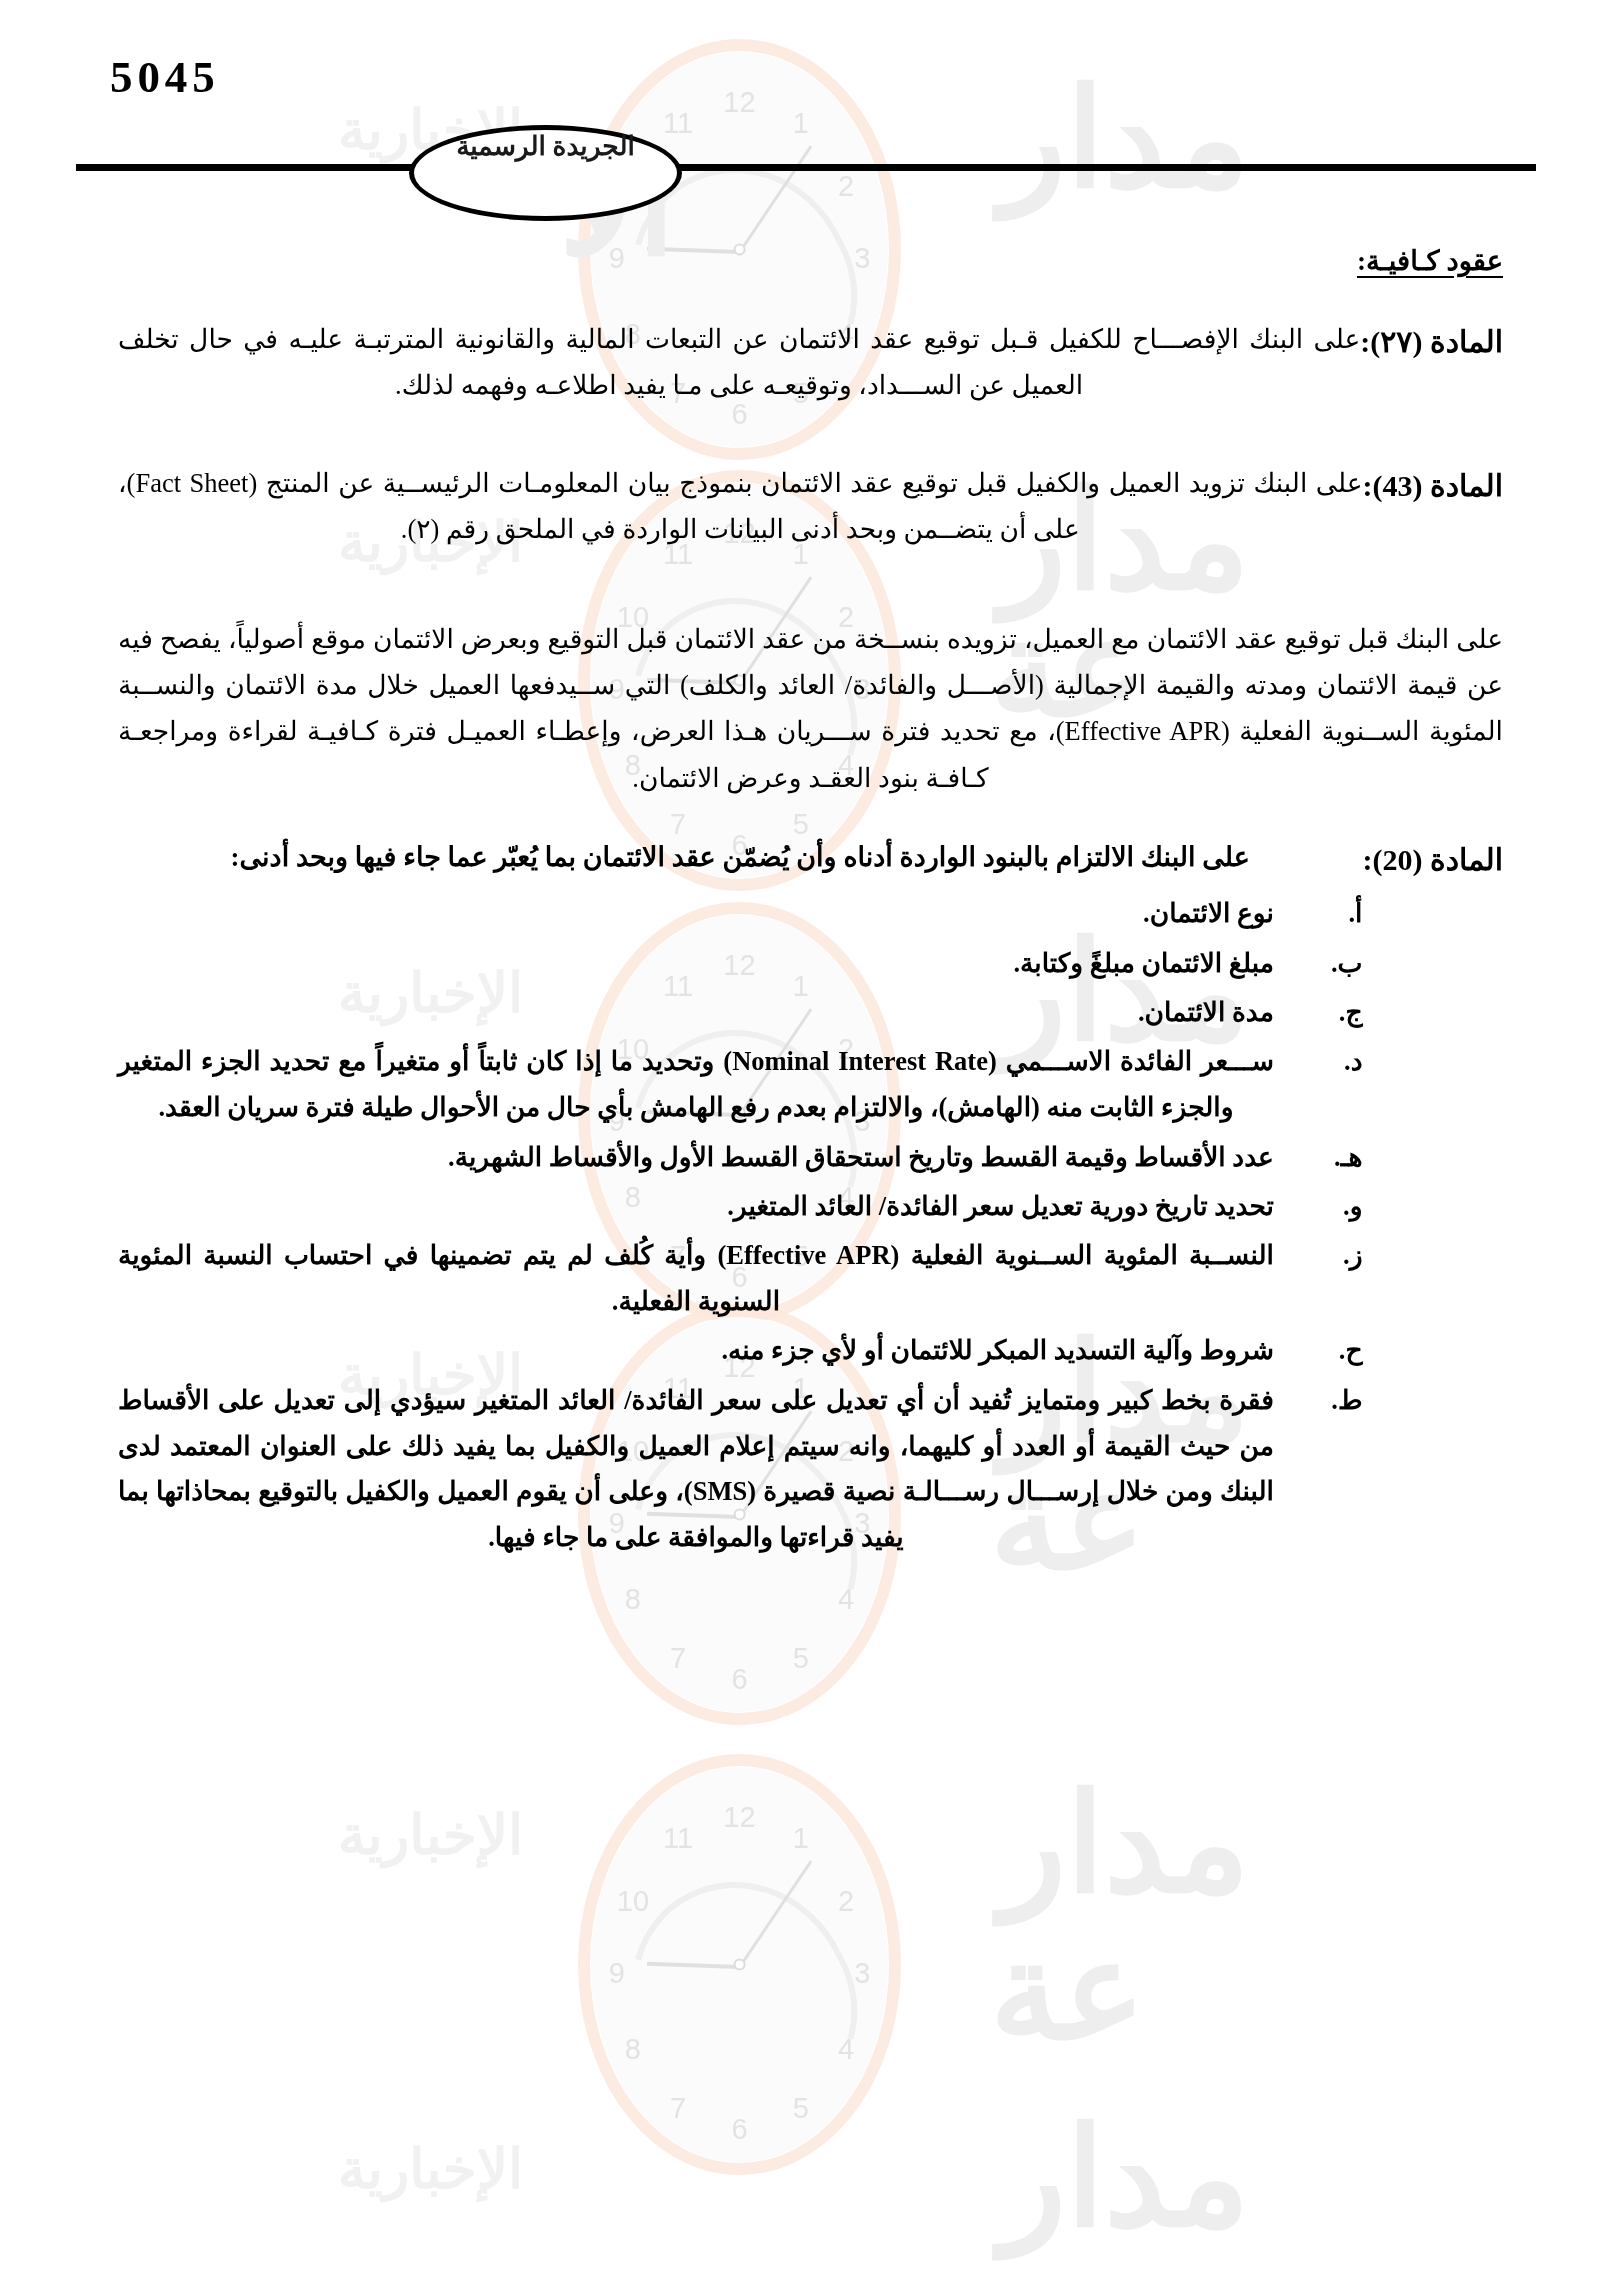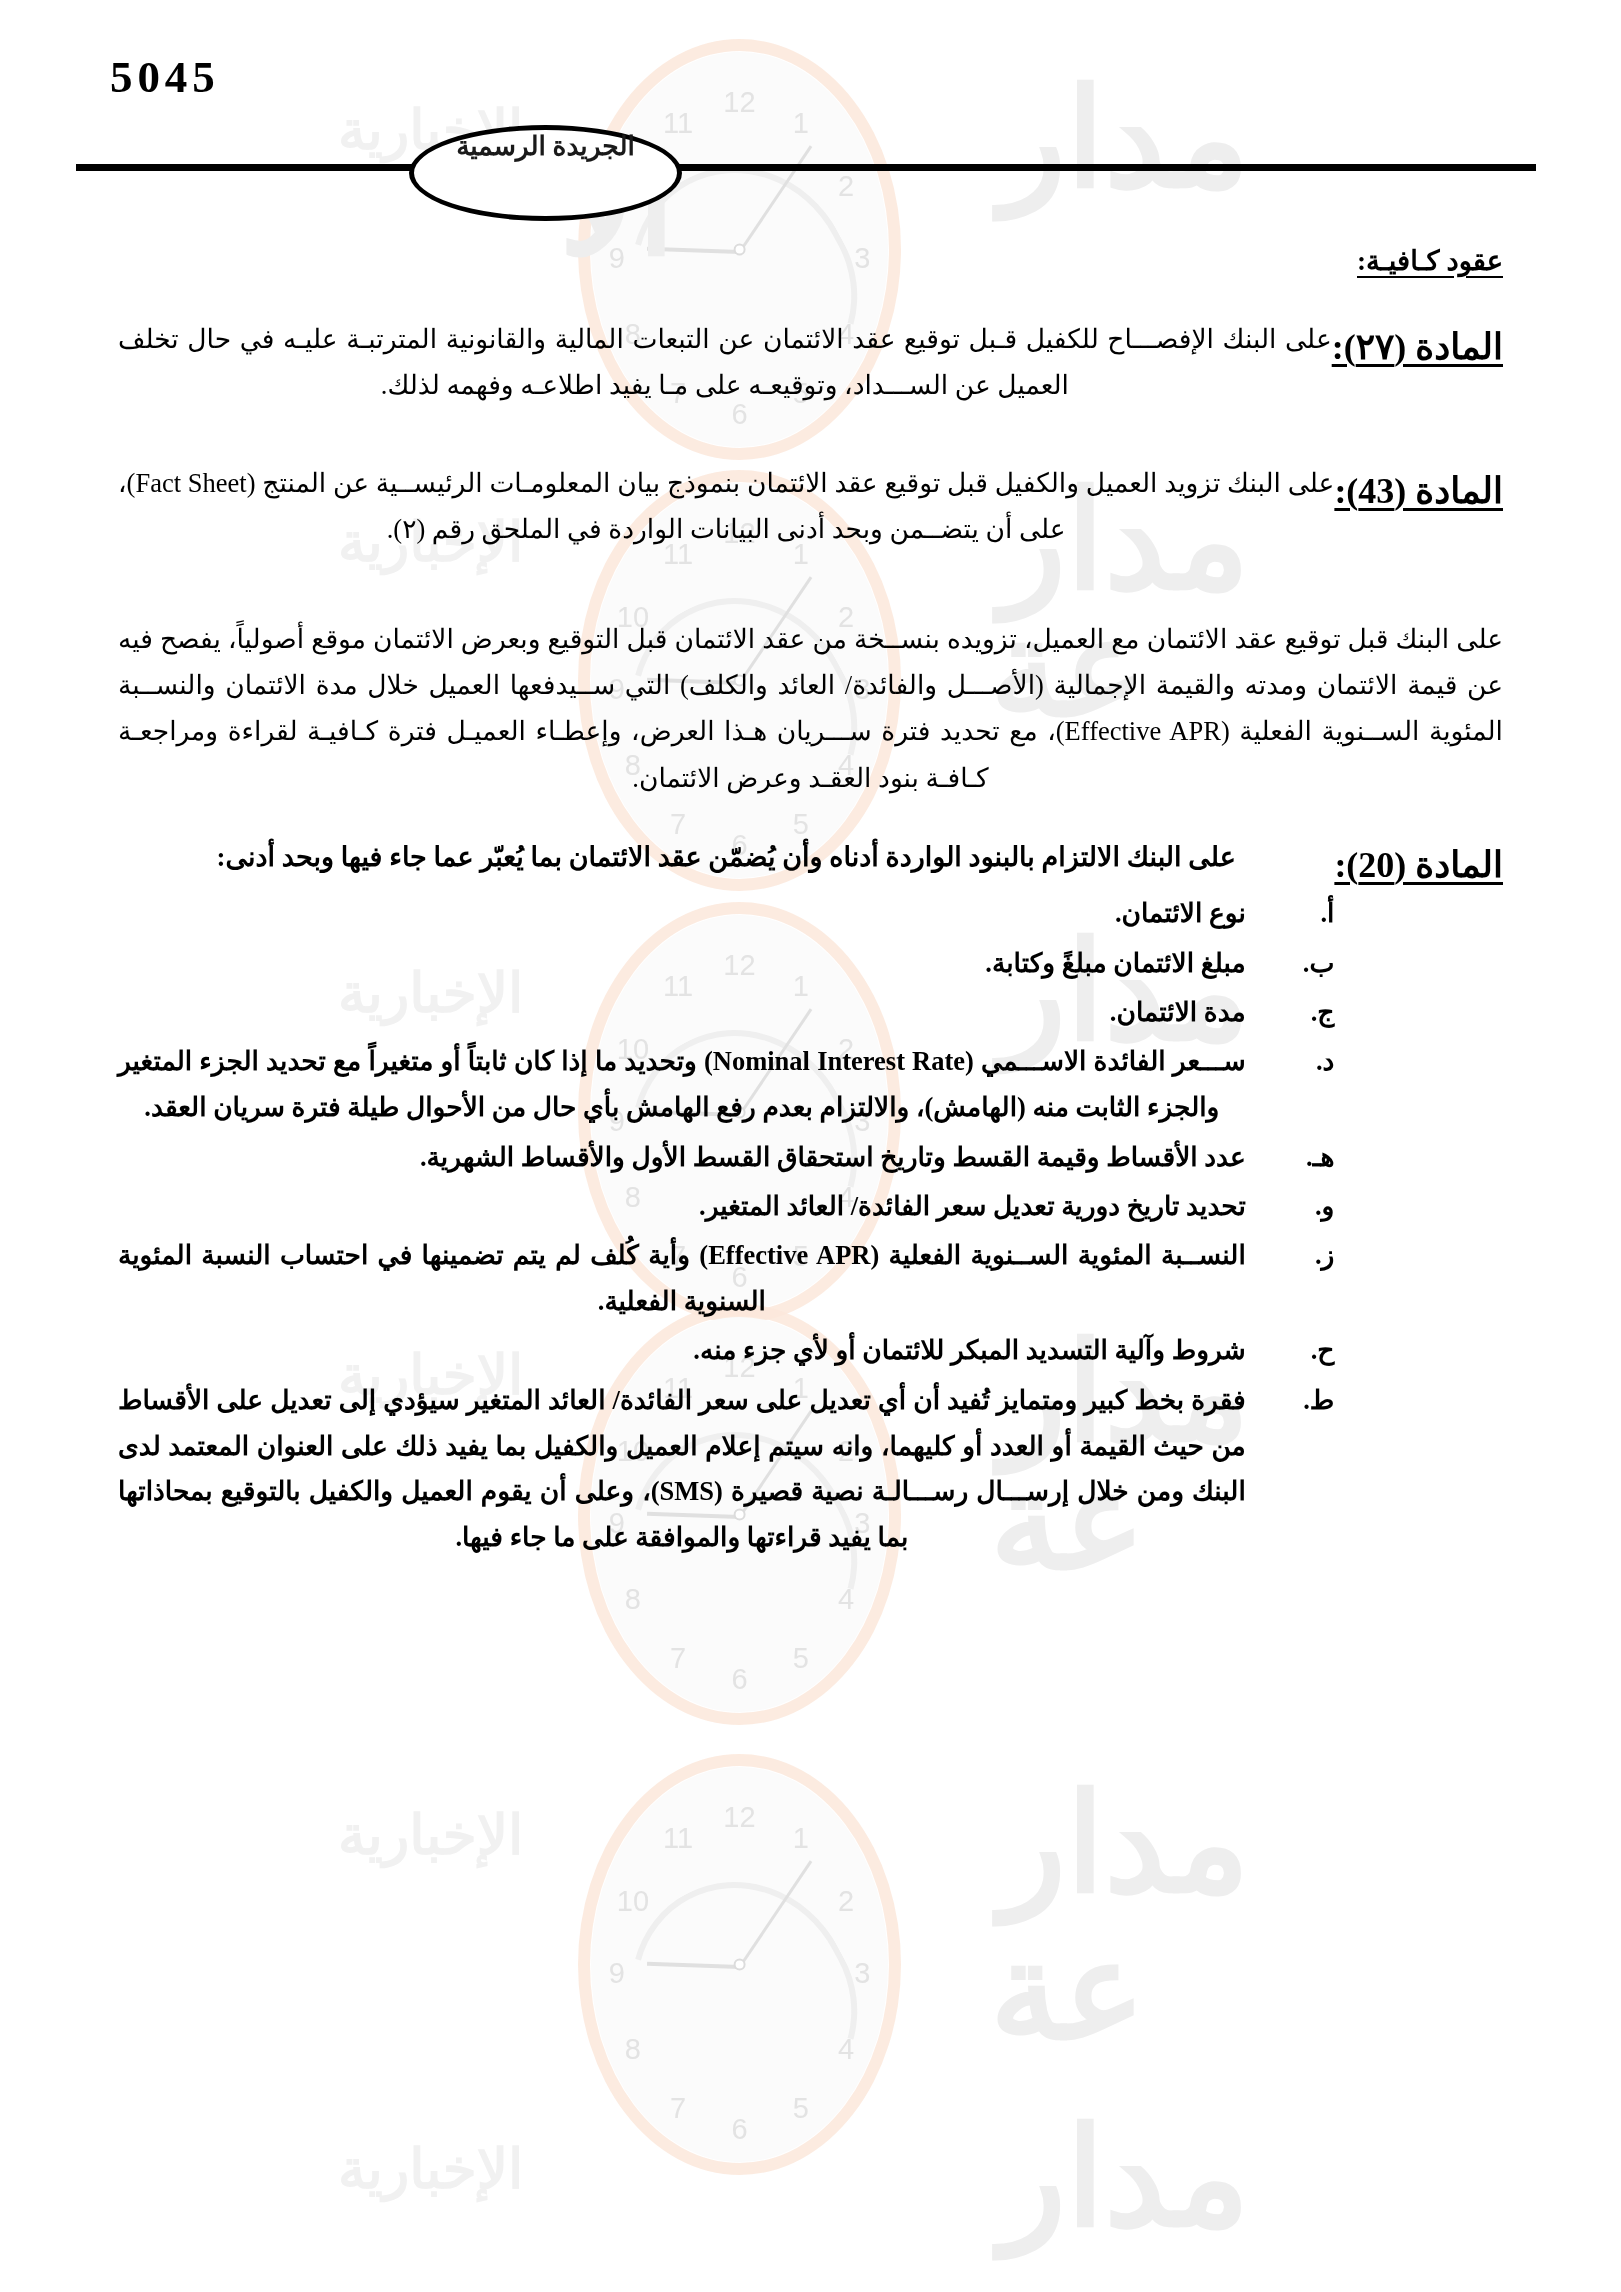--- a/index.html
+++ b/index.html
@@ -148,23 +148,22 @@
     margin: 0 0 39px 0;
     text-align: right;
   }
   .article {
     display: flex;
     flex-direction: row;
     margin-bottom: 51px;
   }
   .art-label {
     flex: 0 0 auto;
-    font-size: 36px;
-    font-weight: bold;
-    text-decoration: underline;
+    font-size: 30px;
+    font-weight: bold;
     text-underline-offset: 4.9px;
     white-space: nowrap;
     line-height: 1.75;
   }
   .art-body {
     flex: 1 1 auto;
     font-size: 26.5px;
     font-weight: normal;
     line-height: 1.75;
     text-align: justify;

